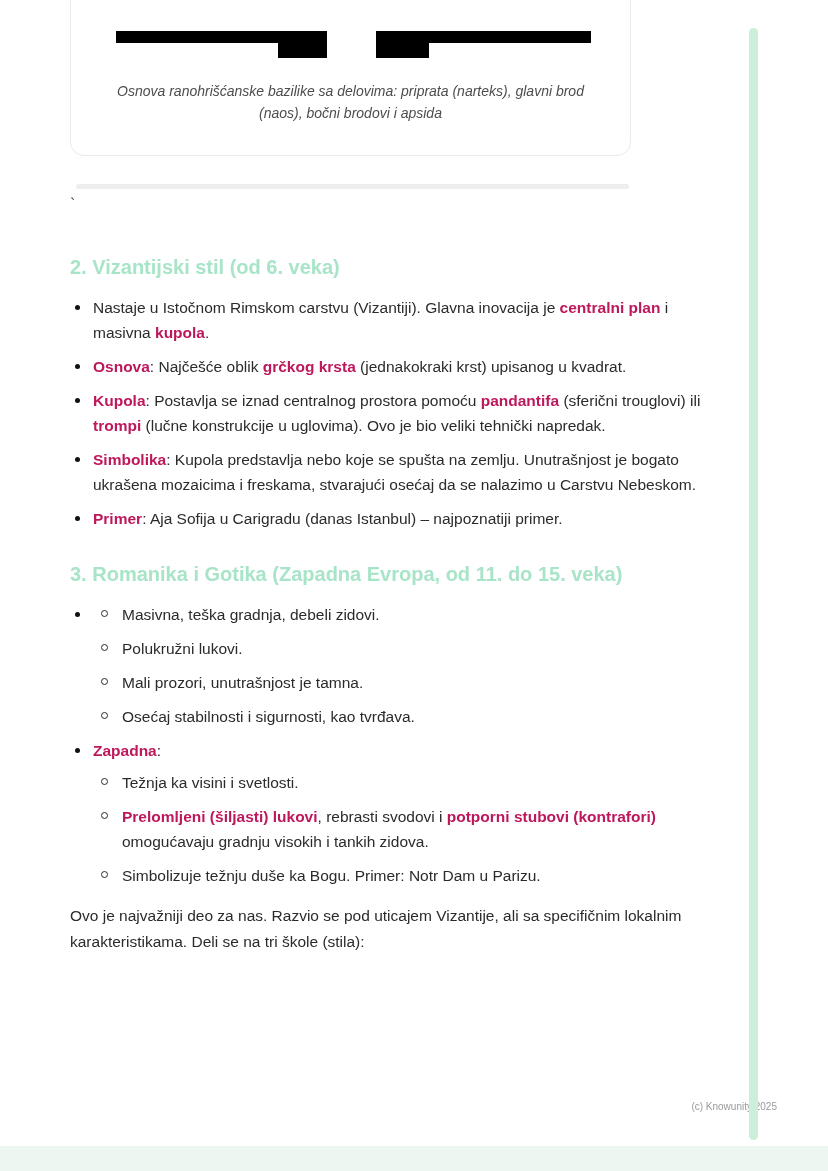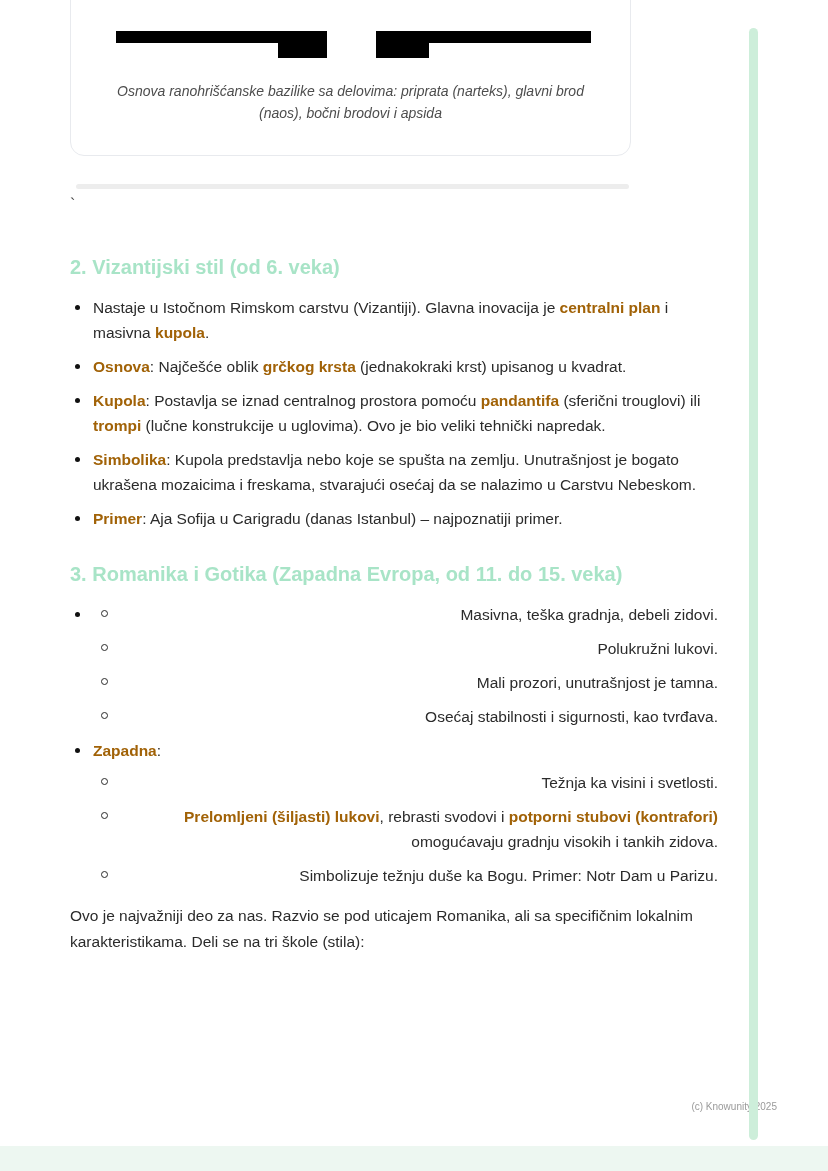--- a/index.html
+++ b/index.html
@@ -47,28 +47,28 @@
     position:relative; padding-left:23px; margin-bottom:9px;
     font-size:15.5px; line-height:25px;
   }
   li.li1::before {
     content:""; position:absolute; left:5px; top:10px;
     width:5px; height:5px; background:#111; border-radius:50%;
   }
   ul.lvl2 { list-style:none; margin-top:7px; }
   li.li2 {
     position:relative; padding-left:29px; margin-bottom:9px;
-    font-size:15.5px; line-height:25px;text-align:right;
+    font-size:15.5px; line-height:25px;
   }
   li.li2::before {
     content:""; position:absolute; left:8px; top:8px;
     width:5px; height:5px; background:transparent;
     border:1.5px solid #2b2b2b; border-radius:50%;
   }
-  strong { font-weight:700; color:#a16207; }
+  strong { font-weight:700; color:#be185d; }
   p.body-par { font-size:15.5px; line-height:26px; margin-top:15px; }
 
   .watermark {
     position:absolute; right:51px; top:1101px;
     font-size:10px; color:#9a9a9a;
   }
   .edge-stripe {
     position:absolute; right:70px; top:28px; width:9px; height:1112px;
     background:var(--accent-stripe, #cdeeda); border-radius:5px;
   }
@@ -126,20 +126,20 @@
         </li>
         <li class="li1">
           <div><strong>Zapadna</strong><span>:</span></div>
           <ul class="lvl2">
             <li class="li2"><span>Težnja ka visini i svetlosti.</span></li>
             <li class="li2"><strong>Prelomljeni (šiljasti) lukovi</strong><span>, rebrasti svodovi i </span><strong>potporni stubovi (kontrafori)</strong><span> omogućavaju gradnju visokih i tankih zidova.</span></li>
             <li class="li2"><span>Simbolizuje težnju duše ka Bogu. Primer: Notr Dam u Parizu.</span></li>
           </ul>
         </li>
       </ul>
-      <p class="body-par">Ovo je najvažniji deo za nas. Razvio se pod uticajem Romanika, ali sa specifičnim lokalnim karakteristikama. Deli se na tri škole (stila):</p>
+      <p class="body-par">Ovo je najvažniji deo za nas. Razvio se pod uticajem Vizantije, ali sa specifičnim lokalnim karakteristikama. Deli se na tri škole (stila):</p>
     </div>
 
   <div class="watermark">(c) Knowunity 2025</div>
   <div class="edge-stripe"></div>
   <div class="bottom-band"></div>
 
 </div>
 
 </body></html>

